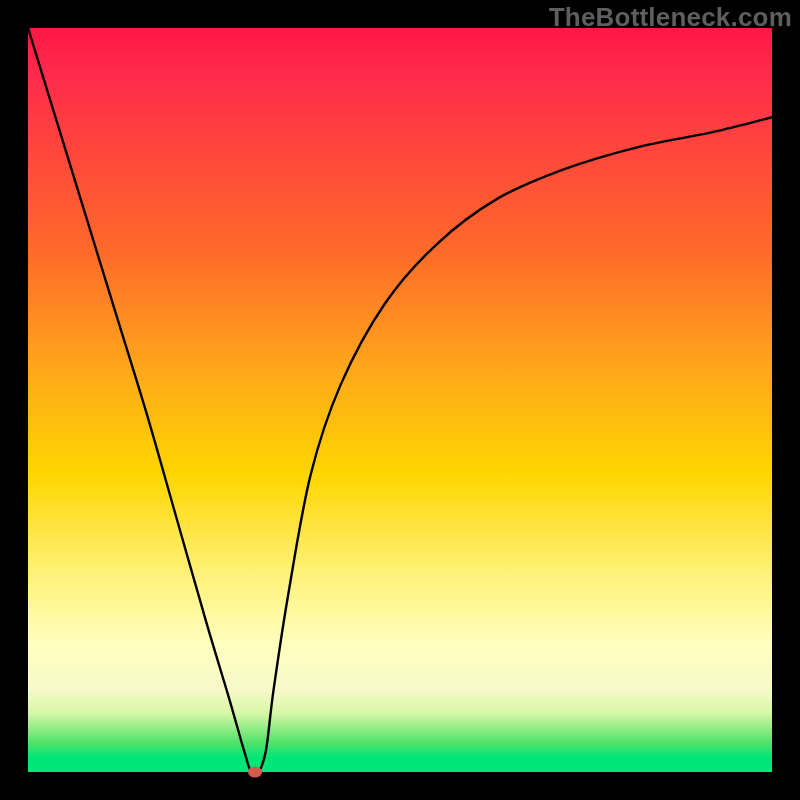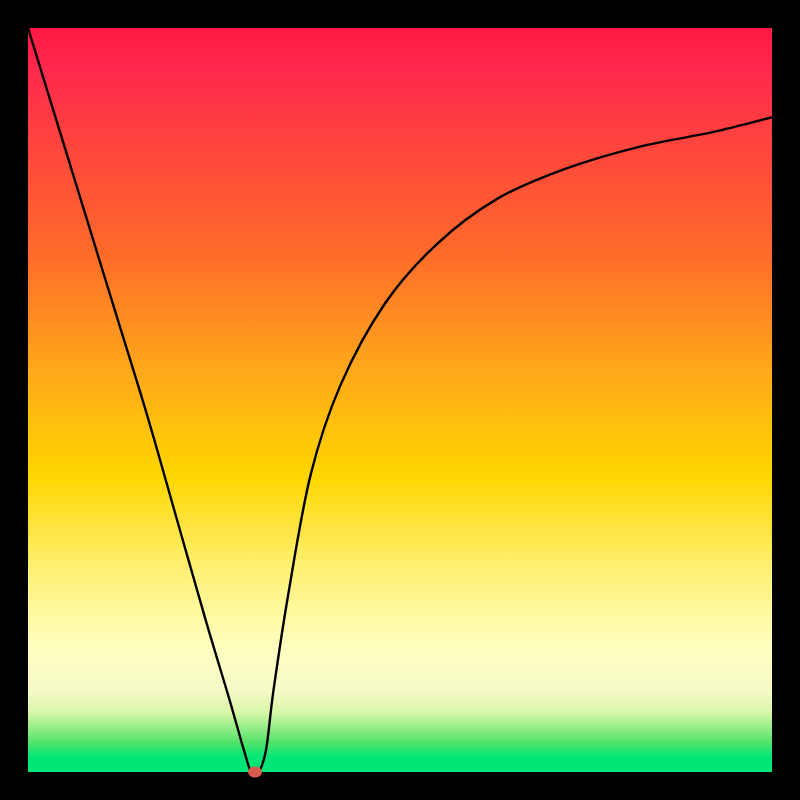--- a/index.html
+++ b/index.html
@@ -65,20 +65,21 @@
     height: 11px;
     border-radius: 50%;
     background: #d65a4e;
     transform: translate(-50%, -50%);
   }
 </style>
 </head>
 <body>
 
 <div class="frame">
+  <div class="watermark">TheBottleneck.com</div>
 
   <div class="plot">
     <svg class="curve" viewBox="0 0 744 744" preserveAspectRatio="none">
       <path id="curve-path" fill="none" stroke="#000" stroke-width="2.4" stroke-linecap="round" stroke-linejoin="round" d="M 0.00 0.00 C 4.96 16.12, 19.84 64.48, 29.76 96.72 C 39.68 128.96, 49.60 161.20, 59.52 193.44 C 69.44 225.68, 79.36 257.92, 89.28 290.16 C 99.20 322.40, 109.12 353.40, 119.04 386.88 C 128.96 420.36, 138.88 456.32, 148.80 491.04 C 158.72 525.76, 169.88 565.44, 178.56 595.20 C 187.24 624.96, 194.68 648.52, 200.88 669.60 C 207.08 690.68, 212.04 709.28, 215.76 721.68 C 219.48 734.08, 220.72 740.28, 223.20 744.00 C 225.68 747.72, 228.16 747.72, 230.64 744.00 C 233.12 740.28, 235.60 735.32, 238.08 721.68 C 240.56 708.04, 241.80 688.20, 245.52 662.16 C 249.24 636.12, 254.20 601.40, 260.40 565.44 C 266.60 529.48, 274.04 481.12, 282.72 446.40 C 291.40 411.68, 300.08 385.64, 312.48 357.12 C 324.88 328.60, 341.00 298.84, 357.12 275.28 C 373.24 251.72, 390.60 233.12, 409.20 215.76 C 427.80 198.40, 447.64 183.52, 468.72 171.12 C 489.80 158.72, 512.12 150.04, 535.68 141.36 C 559.24 132.68, 585.28 125.24, 610.08 119.04 C 634.88 112.84, 662.16 109.12, 684.48 104.16 C 706.80 99.20, 734.08 91.76, 744.00 89.28"></path>
     </svg>
     <div class="min-marker" id="min-marker" style="left: 226.92px; top: 744px;"></div>
   </div>
 </div>
 
 </body></html>

